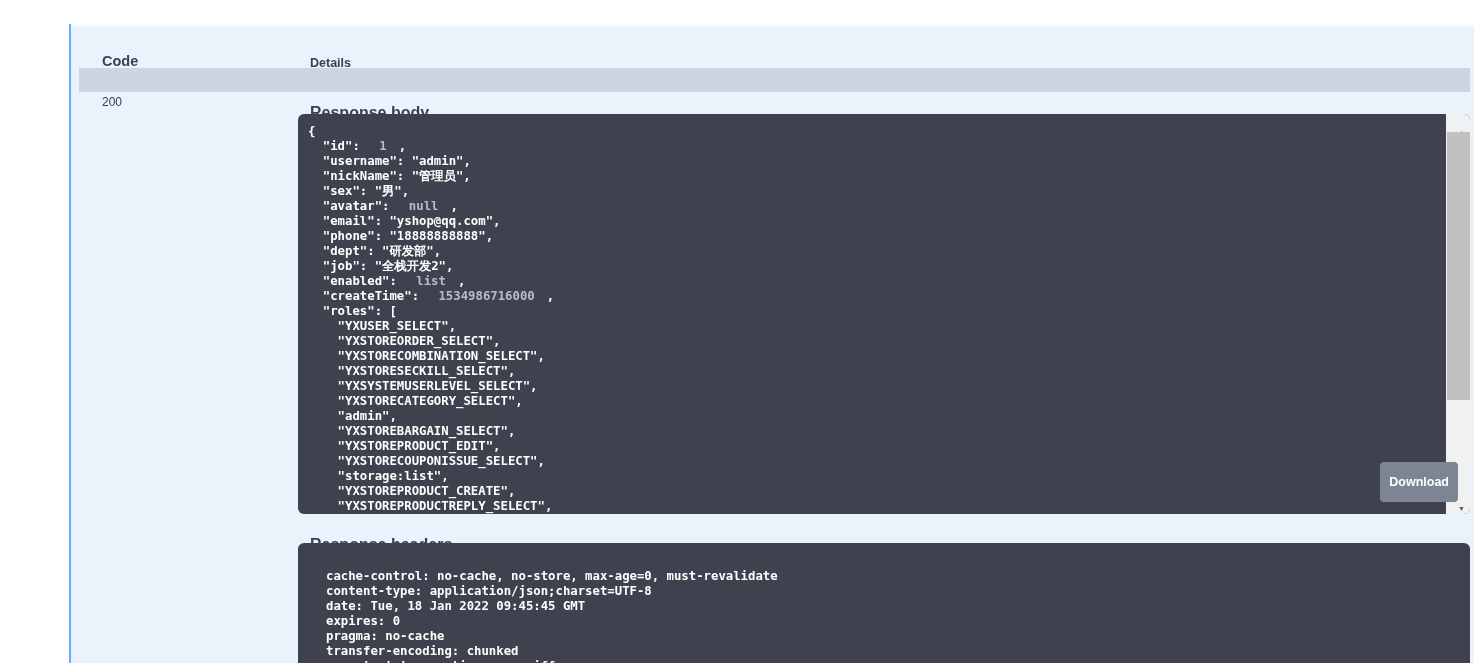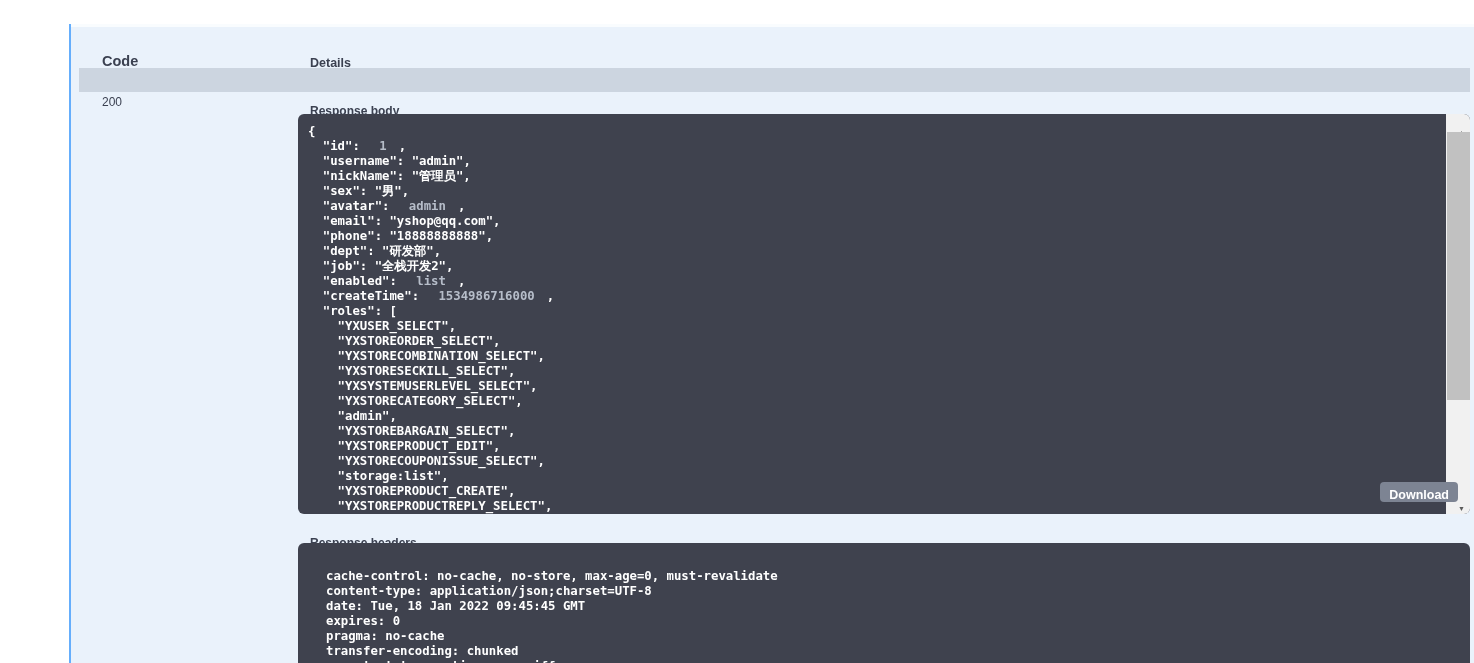--- a/index.html
+++ b/index.html
@@ -29,21 +29,21 @@
 
   .col-code-header{position:absolute;left:66px;top:17px;font-size:14.5px;font-weight:bold;
     color:var(--heading);}
   .col-details-header{position:absolute;left:274px;top:20px;font-size:12.5px;font-weight:bold;
     color:var(--heading);}
   .thead-divider{position:absolute;left:55px;top:44px;width:1391px;height:1px;
     background:var(--divider);}
 
   .status-code{position:absolute;left:66px;top:59px;font-size:12px;color:var(--heading);}
 
-  .section-label{position:absolute;left:274px;font-size:12px;font-weight:bold;
+  .section-label{position:absolute;left:274px;font-size:16px;font-weight:bold;
     color:var(--heading);}
   .label-body{top:68px;}
   .label-headers{top:500px;text-decoration:underline;}
 
   .code-block{position:absolute;left:274px;background:var(--code-bg);border-radius:6px;
     width:1172px;overflow:hidden;}
   .body-block{top:90px;height:400px;}
   .headers-block{top:519px;height:170px;}
 
   pre.code{font-family:"DejaVu Sans Mono","Liberation Mono",monospace;
@@ -55,21 +55,21 @@
 
   .scrollbar{position:absolute;top:0;right:0;bottom:0;width:18px;
     background:var(--scroll-track);}
   .scroll-btn{position:absolute;left:0;right:0;height:14px;color:var(--scroll-arrow);
     font-size:7px;line-height:14px;text-align:center;cursor:default;}
   .scroll-btn.up{top:0;}
   .scroll-btn.down{bottom:0;height:13px;line-height:13px;}
   .scroll-thumb{position:absolute;left:1px;top:18px;width:14px;height:268px;
     background:var(--scroll-thumb);}
 
-  .download-btn{position:absolute;right:12px;bottom:12px;height:20px;padding:0 9px;
+  .download-btn{position:absolute;right:12px;bottom:12px;height:40px;padding:0 9px;
     background:var(--download-bg);color:#fff;border:none;border-radius:4px;
     font-family:"Liberation Sans",sans-serif;font-size:12.5px;font-weight:bold;
     line-height:26px;cursor:pointer;}
 </style>
 </head>
 <body>
 
 <div class="page">
 
   <div class="opblock-panel"></div>
@@ -81,21 +81,21 @@
   <div class="status-code">200</div>
 
   <div class="section-label label-body">Response body</div>
 
   <div class="code-block body-block">
     <pre class="code">{
   "id": <span class="lit">1</span>,
   "username": "admin",
   "nickName": "管理员",
   "sex": "男",
-  "avatar": <span class="lit">admin</span>,
+  "avatar": <span class="lit">null</span>,
   "email": "yshop@qq.com",
   "phone": "18888888888",
   "dept": "研发部",
   "job": "全栈开发2",
   "enabled": <span class="lit">list</span>,
   "createTime": <span class="lit">1534986716000</span>,
   "roles": [
     "YXUSER_SELECT",
     "YXSTOREORDER_SELECT",
     "YXSTORECOMBINATION_SELECT",

